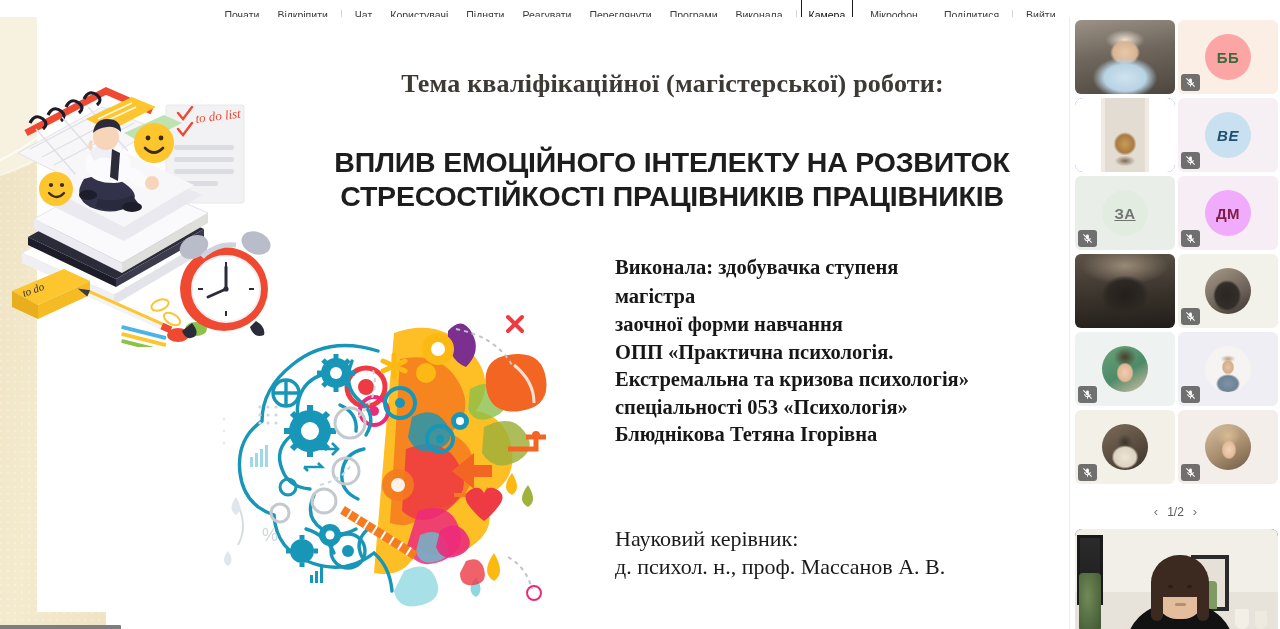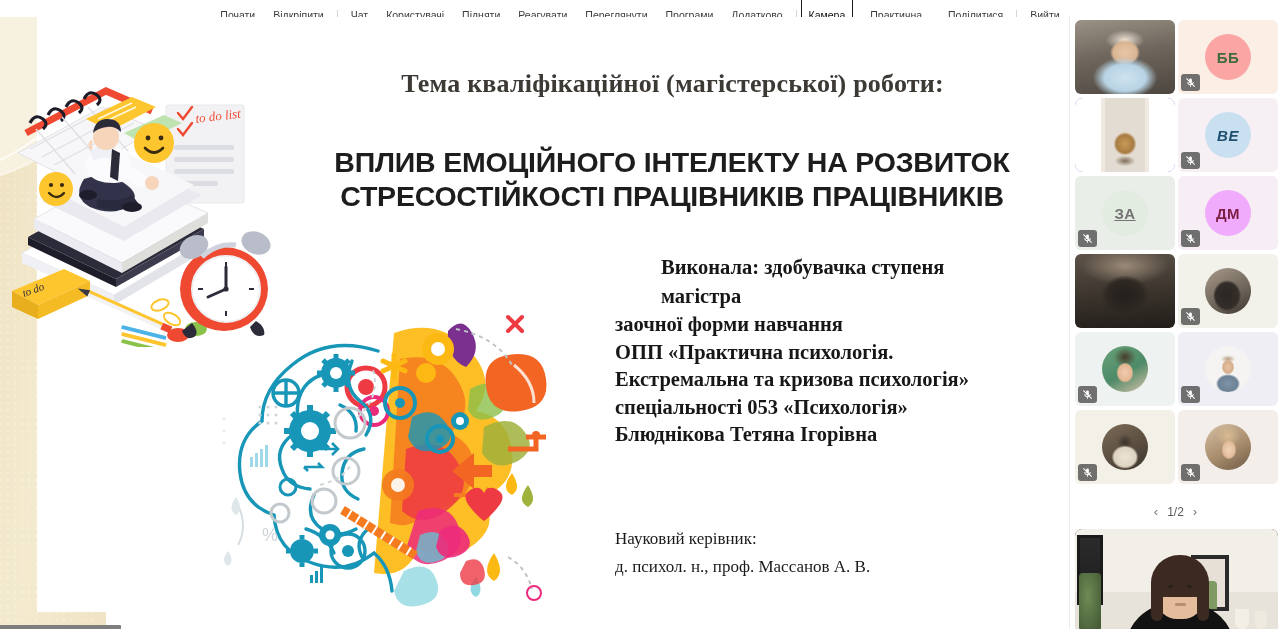--- a/index.html
+++ b/index.html
@@ -92,25 +92,25 @@
   }
 
   
   .body-bold {
     position: absolute; left: 615px; top: 237px; width: 450px;
     font-family: "Liberation Serif", serif;
     font-weight: bold; font-size: 20.5px; line-height: 27.5px;
     color: #171717;
   }
   .body-bold p { margin: 0; }
-  .body-bold p.tight { margin-bottom: 1px; margin-left: 46px; }
+  .body-bold p.tight { margin-bottom: 1px; }
   .supervisor {
     position: absolute; left: 615px; top: 508px; width: 450px;
     font-family: "Liberation Serif", serif;
-    font-weight: normal; font-size: 17px; line-height: 28px;
+    font-weight: normal; font-size: 22px; line-height: 28px;
     color: #1a1a1a;
   }
   .supervisor p { margin: 0; }
 
   
   .illus-desk {
     position: absolute; left: 6px; top: 40px; width: 272px; height: 290px;
   }
   
   .illus-brain {
@@ -186,25 +186,25 @@
   <div class="toolbar">
     <div class="tb-item">Почати</div>
     <div class="tb-item">Відкріпити</div>
     <div class="tb-div"></div>
     <div class="tb-item">Чат</div>
     <div class="tb-item">Користувачі</div>
     <div class="tb-item">Підняти</div>
     <div class="tb-item">Реагувати</div>
     <div class="tb-item">Переглянути</div>
     <div class="tb-item">Програми</div>
-    <div class="tb-item">Додатково</div>
+    <div class="tb-item">Виконала</div>
     <div class="tb-div"></div>
     <div class="tb-item framed">Камера</div>
     <div class="tb-spacer"></div>
-    <div class="tb-item">Практична</div>
+    <div class="tb-item">Мікрофон</div>
     <div class="tb-spacer"></div>
     <div class="tb-item">Поділитися</div>
     <div class="tb-div"></div>
     <div class="tb-item">Вийти</div>
   </div>
 
   <div class="stage">
 
     <div class="deco">
       <div class="deco-curve"></div>

